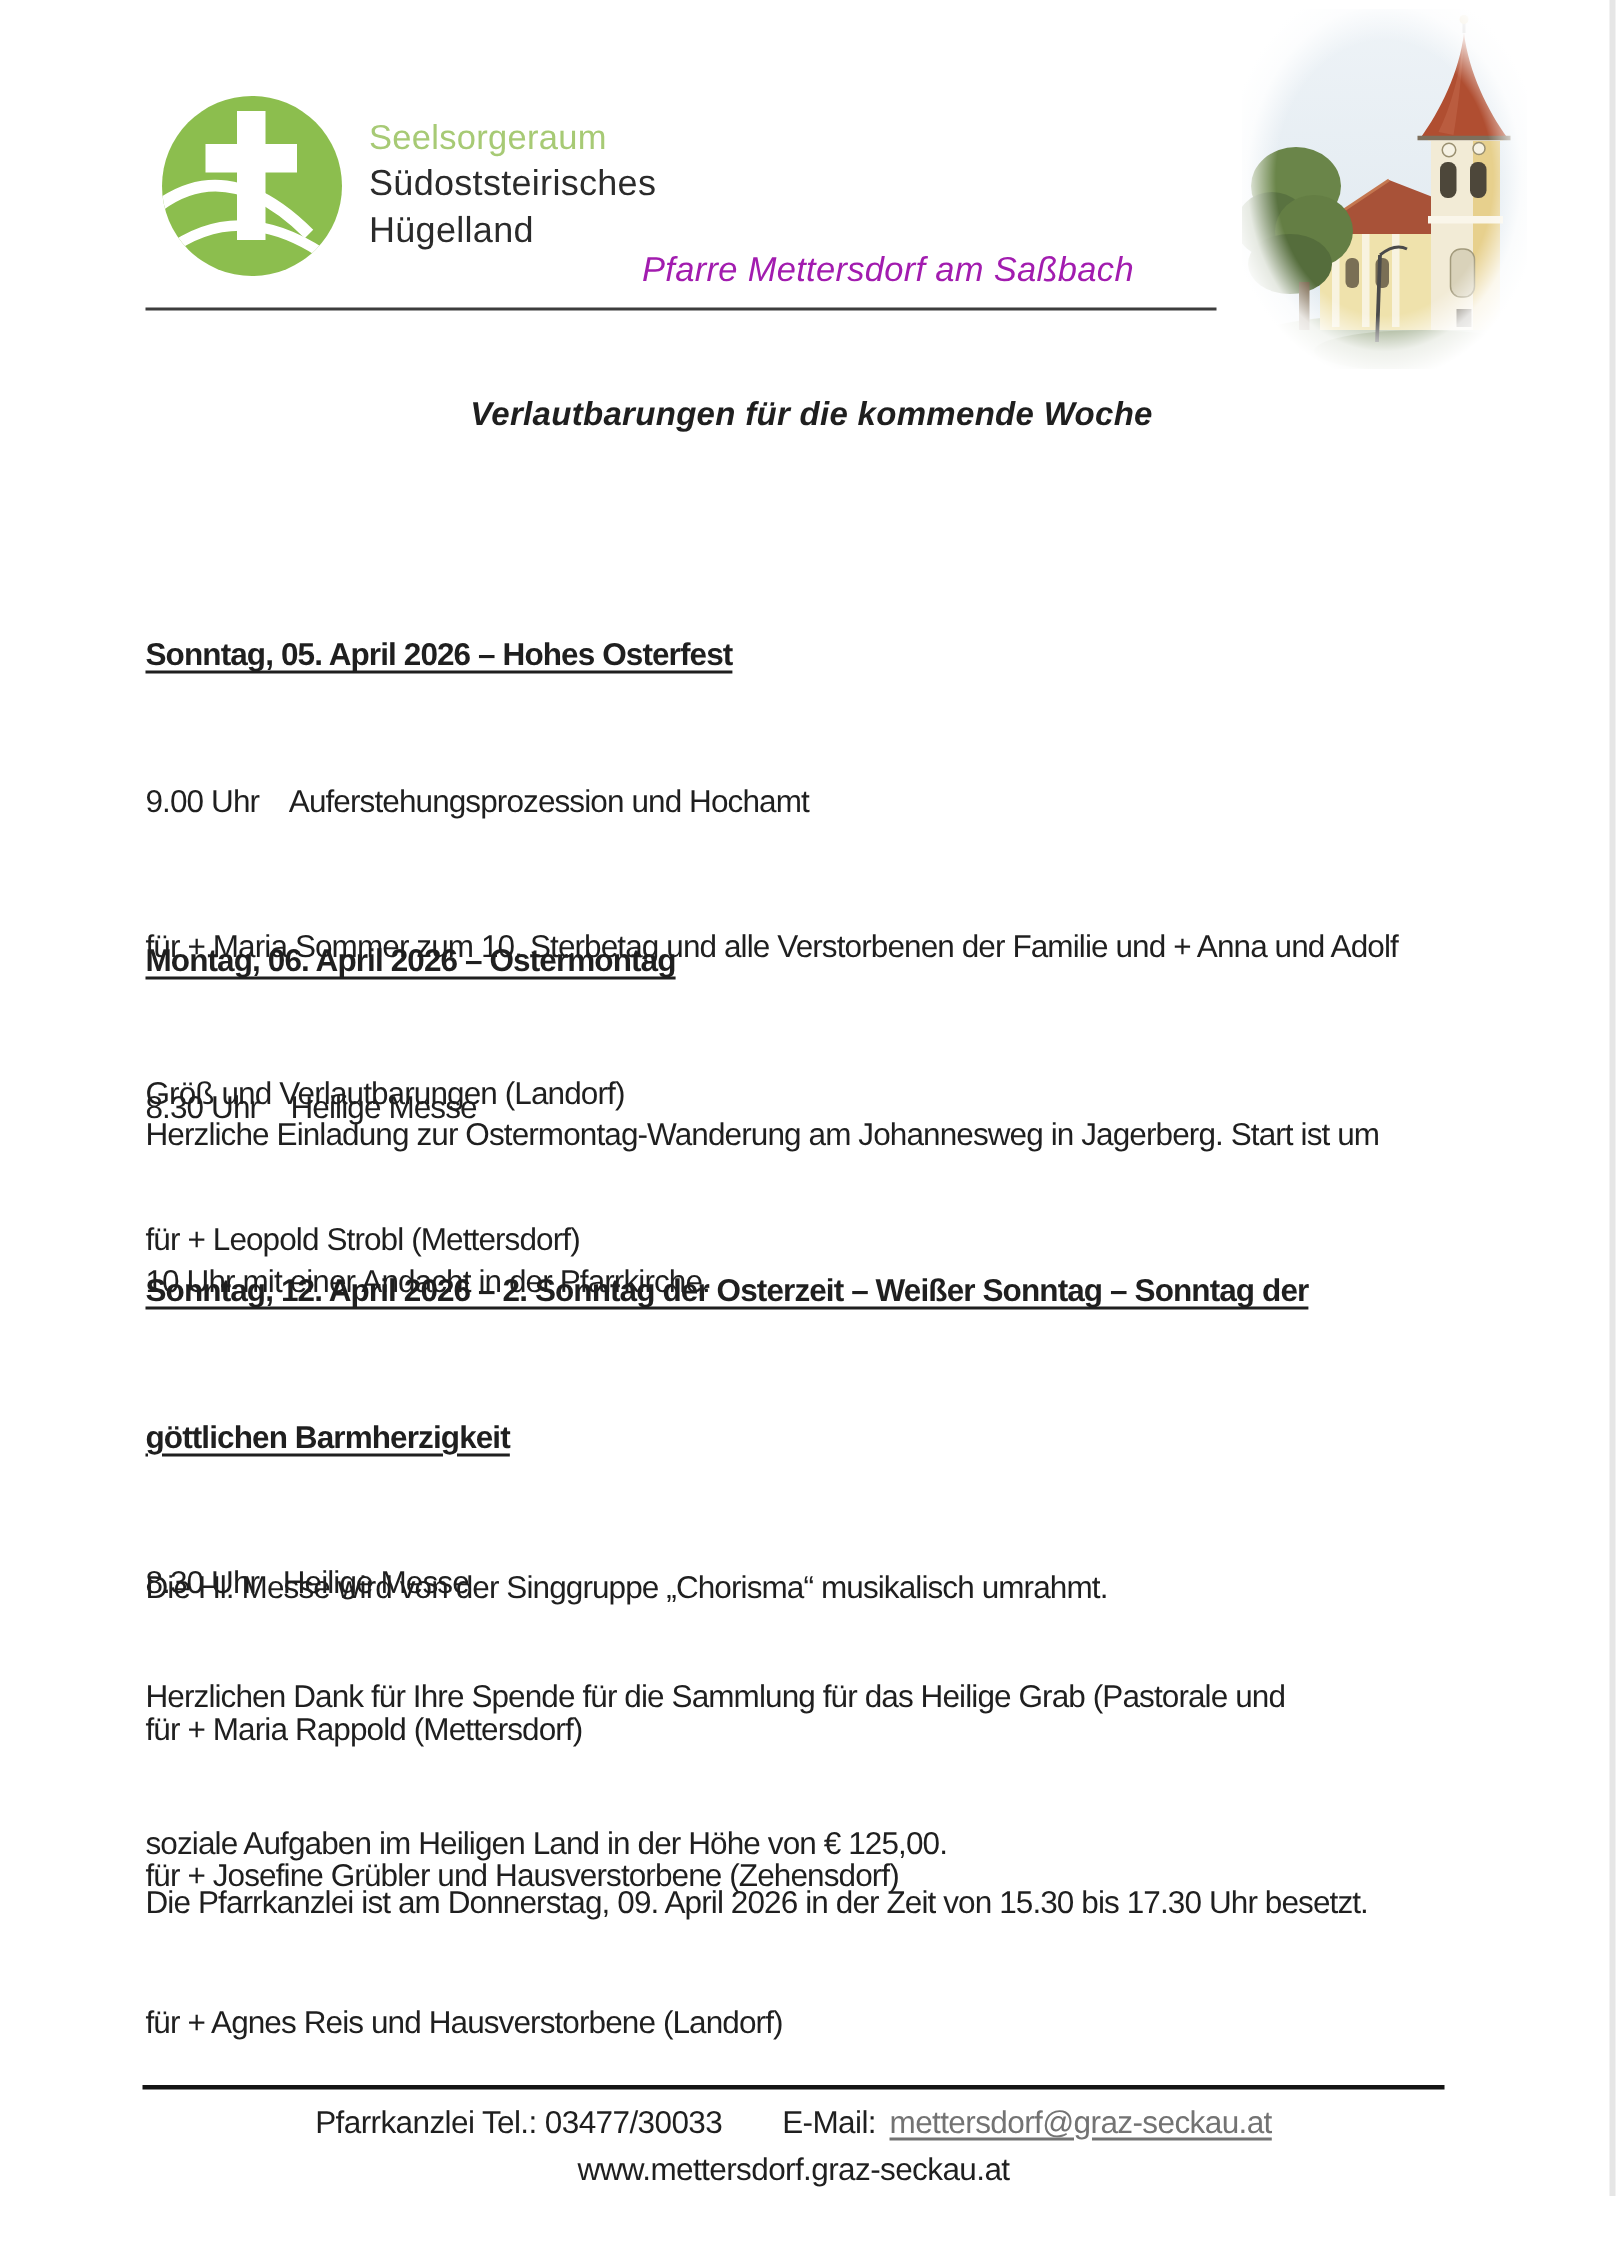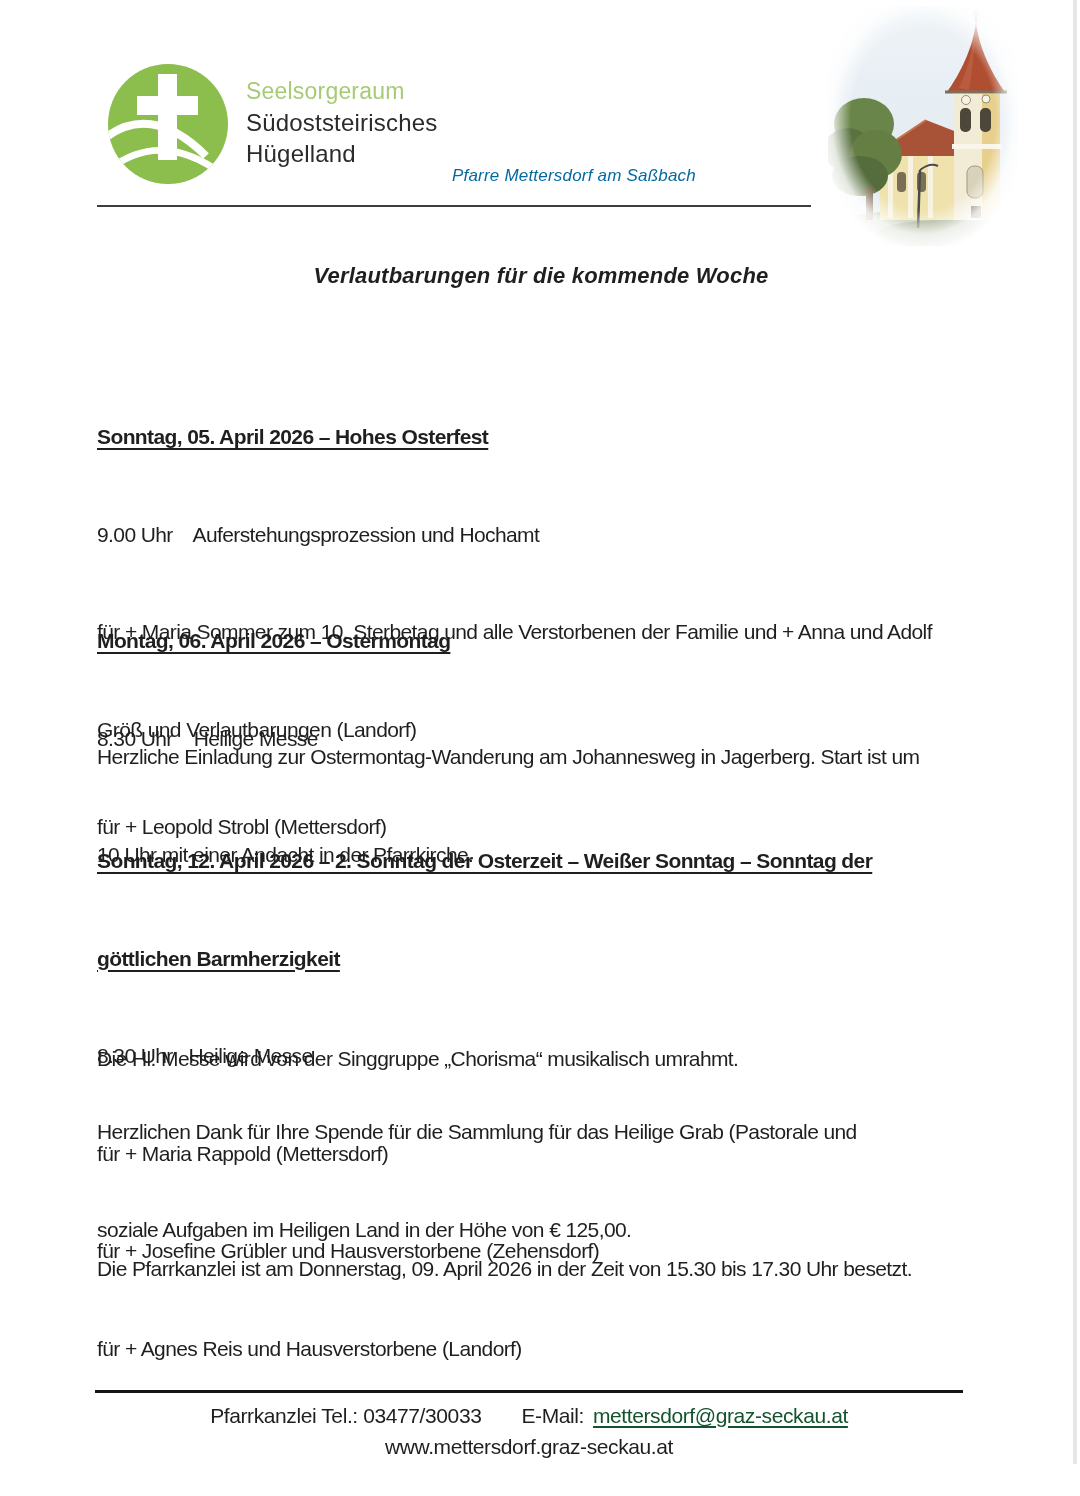--- a/index.html
+++ b/index.html
@@ -16,23 +16,22 @@
 
   
   .logo{position:absolute;left:106px;top:62px;display:flex;gap:16px;}
   .logo svg{width:124px;height:124px;display:block;}
   .logo-text{padding-top:14px;line-height:31px;font-size:23px;letter-spacing:.2px;}
   .logo-line1{color:#a7ca75;}
   .logo-line2,.logo-line3{color:#2b2b2b;font-size:24px;}
 
   .parish-title{
     position:absolute;left:428px;top:166px;
-    font-style:italic;font-size:17px;color:#0369a1;letter-spacing:.2px;
+    font-style:italic;font-size:23px;color:#a21caf;letter-spacing:.2px;
     white-space:pre;
-    margin-left:24px;
   }
   .header-rule{position:absolute;left:97px;top:205px;width:714px;border-top:2px solid #3d3d3d;}
 
   .church{position:absolute;left:828px;top:6px;width:190px;height:240px;}
   .church svg{width:100%;height:100%;display:block;}
 
   
   .doc-title{
     position:absolute;left:97px;top:263px;width:888px;
     text-align:center;font-weight:bold;font-style:italic;font-size:22px;
@@ -61,21 +60,21 @@
 
   
   .footer-rule{position:absolute;left:95px;top:1390px;width:868px;border-top:3px solid #141414;}
   .footer-line1{
     position:absolute;left:95px;top:1401px;width:868px;
     display:flex;justify-content:center;align-items:center;
     font-size:21px;letter-spacing:-.4px;line-height:30px;white-space:pre;
   }
   .footer-line1 .gap{display:inline-block;width:40px;}
   .footer-line1 .small-gap{display:inline-block;width:9px;}
-  .email-link{color:#14532d;text-decoration:underline;text-underline-offset:3px;}
+  .email-link{color:#737373;text-decoration:underline;text-underline-offset:3px;}
   .footer-line2{
     position:absolute;left:95px;top:1432px;width:868px;text-align:center;
     font-size:21px;letter-spacing:-.4px;line-height:30px;
   }
 </style>
 </head>
 <body>
 
 <div id="page">
 

